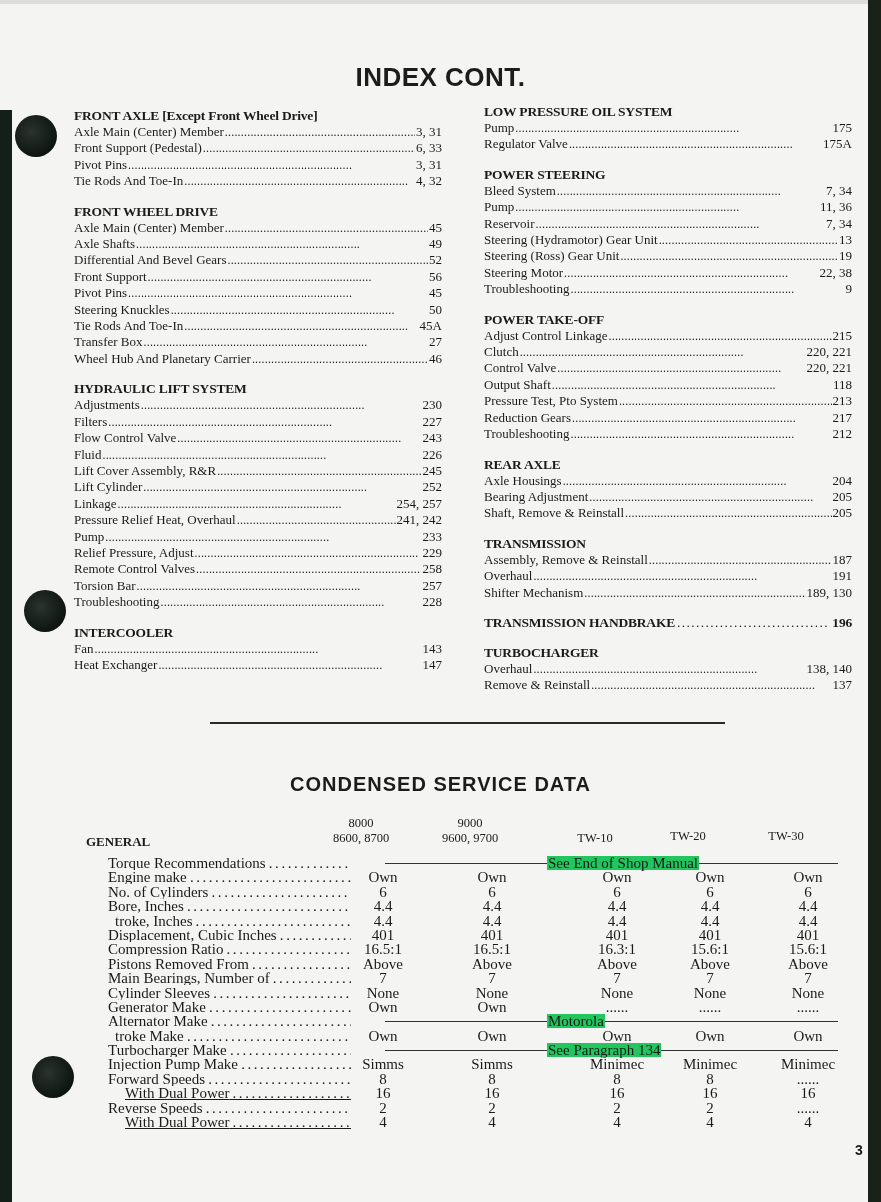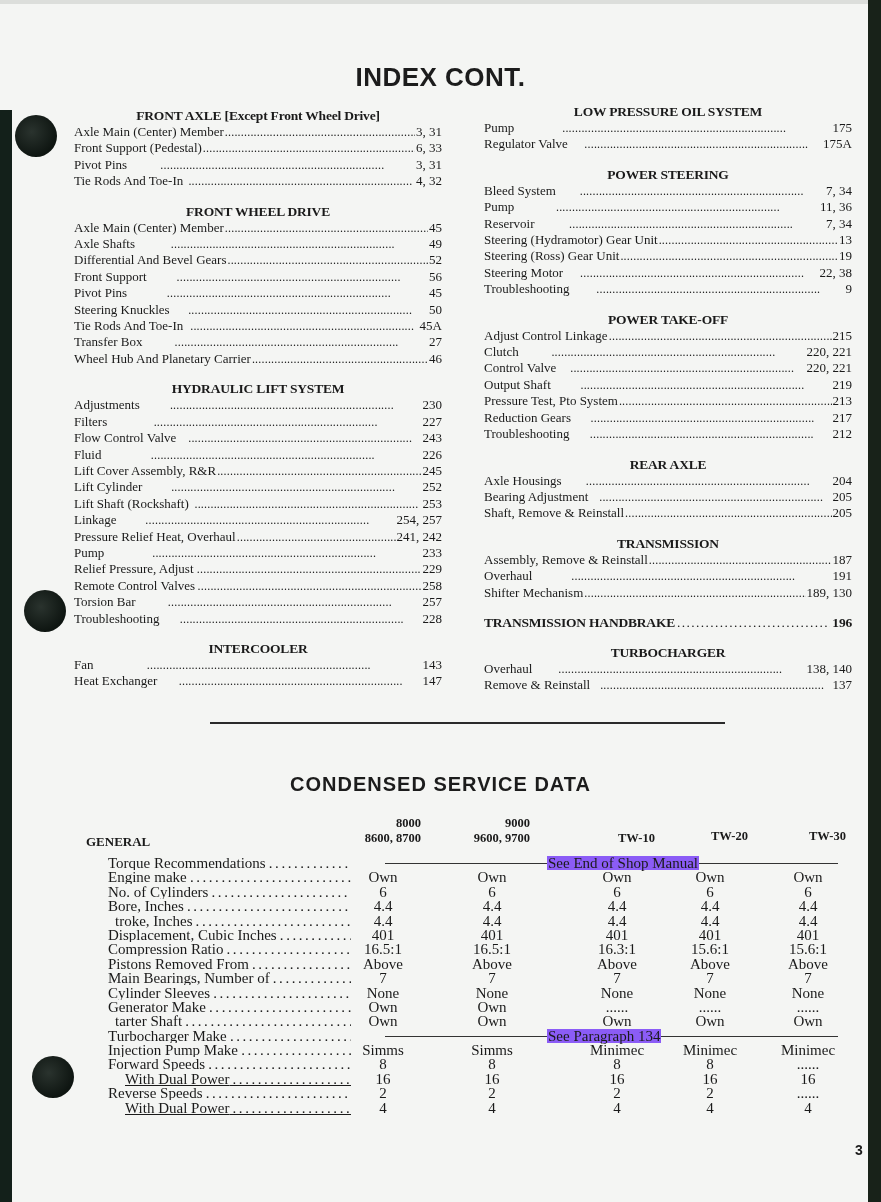--- a/index.html
+++ b/index.html
@@ -22,46 +22,46 @@
     position:absolute; left:0; width:881px; text-align:center;
     font-family:"Liberation Sans", "DejaVu Sans", sans-serif; font-weight:bold;
     color:#1c1c1c;
   }
   .title.index { top:62px; font-size:26px; letter-spacing:0.5px; }
   .title.csd { top:773px; font-size:20px; letter-spacing:1px; }
 
   .col { position:absolute; width:368px; }
   .col.left { left:74px; top:108px; }
   .col.right { left:484px; top:104px; }
-  .section { margin-bottom:14px;text-align:center; }
+  .section { margin-bottom:14px; }
   .sec-head { font-weight:bold; font-size:13.5px; line-height:16px; letter-spacing:-0.2px; }
   .entry { display:flex; font-size:13px; line-height:15.4px; white-space:nowrap; }
   .entry .lbl { flex:0 0 auto; }
   .entry .dots { flex:1 1 auto; overflow:hidden; margin:0 1px; }
   .entry .dots::after { content:". . . . . . . . . . . . . . . . . . . . . . . . . . . . . . . . . . . . . . . . . . . . . . . . . . . . . . . . . . . . . . . . . . . . . ."; letter-spacing:-1.4px; font-size:12px; }
   .entry .pg { flex:0 0 auto; }
   .sec-head.withpg { display:flex; white-space:nowrap; }
   .sec-head.withpg .dots { flex:1 1 auto; overflow:hidden; margin:0 2px; font-weight:normal; }
   .sec-head.withpg .dots::after { content:". . . . . . . . . . . . . . . . . . . . . . . . . . . . . . . . . . . . . . . . . . . . . . . . ."; letter-spacing:-1px; }
 
   .rule { position:absolute; left:210px; top:722px; width:515px; height:2px; background:#2a2a2a; }
 
   .spec { position:absolute; left:86px; top:816px; width:740px; }
   .spec-head { position:relative; height:40px; }
   .spec-head .gen { position:absolute; left:0; top:18px; font-weight:bold; font-size:13px; }
-  .spec-head .mh { position:absolute; top:0; width:120px; text-align:right; font-weight:bold; font-size:12.5px; line-height:15px; }
+  .spec-head .mh { position:absolute; top:0; width:120px; text-align:center; font-weight:normal; font-size:12.5px; line-height:15px; }
   .spec-row { position:relative; height:14.4px; font-size:15px; line-height:14px;margin-left:22px; }
   .spec-row .lbl { position:absolute; left:0; width:243px; white-space:nowrap; overflow:hidden; }
   .spec-row .lbl.indent { padding-left:7px; box-sizing:border-box; }
   .spec-row .lbl.indent2 { padding-left:17px; box-sizing:border-box;text-decoration:underline; }
   .spec-row .lbl .dl::after { content:" . . . . . . . . . . . . . . . . . . . . . . . . . . . . . . . . . . . . . ."; letter-spacing:-0.6px; }
   .spec-row .v { position:absolute; width:120px; text-align:center; }
   .spec-row .span { position:absolute; left:277px; width:453px; height:14px; }
   .spec-row .span .line { position:absolute; top:7px; left:0; right:0; height:1px; background:#333; }
-  .spec-row .span .txt { position:absolute; top:0; left:162px; background:#8b5cf6; padding:0 1px; }
+  .spec-row .span .txt { position:absolute; top:0; left:162px; background:#22c55e; padding:0 1px; }
 
   .pageno { position:absolute; left:855px; top:1142px; font-family:"Liberation Sans", sans-serif; font-weight:bold; font-size:14px; }
 </style>
 </head>
 <body>
 
 <div class="edge-top-shadow"></div>
 <div class="edge-left"></div>
 <div class="edge-right"></div>
 <div class="hole h1"></div>
@@ -168,25 +168,20 @@
         <span class="lbl">Lift Cover Assembly, R&amp;R</span>
         <span class="dots"></span>
         <span class="pg">245</span>
       </div>
       <div class="entry">
         <span class="lbl">Lift Cylinder</span>
         <span class="dots"></span>
         <span class="pg">252</span>
       </div>
       <div class="entry">
-        <span class="lbl">Lift Shaft (Rockshaft)</span>
-        <span class="dots"></span>
-        <span class="pg">253</span>
-      </div>
-      <div class="entry">
         <span class="lbl">Linkage</span>
         <span class="dots"></span>
         <span class="pg">254, 257</span>
       </div>
       <div class="entry">
         <span class="lbl">Pressure Relief Heat, Overhaul</span>
         <span class="dots"></span>
         <span class="pg">241, 242</span>
       </div>
       <div class="entry">
@@ -294,21 +289,21 @@
         <span class="pg">220, 221</span>
       </div>
       <div class="entry">
         <span class="lbl">Control Valve</span>
         <span class="dots"></span>
         <span class="pg">220, 221</span>
       </div>
       <div class="entry">
         <span class="lbl">Output Shaft</span>
         <span class="dots"></span>
-        <span class="pg">219</span>
+        <span class="pg">118</span>
       </div>
       <div class="entry">
         <span class="lbl">Pressure Test, Pto System</span>
         <span class="dots"></span>
         <span class="pg">213</span>
       </div>
       <div class="entry">
         <span class="lbl">Reduction Gears</span>
         <span class="dots"></span>
         <span class="pg">217</span>
@@ -484,21 +479,28 @@
       </div>
       <div class="spec-row">
         <div class="lbl"><span>Generator Make</span><span class="dl"></span></div>
         <div class="v" style="left: 215px;">Own</div>
         <div class="v" style="left: 324px;">Own</div>
         <div class="v" style="left: 449px;">......</div>
         <div class="v" style="left: 542px;">......</div>
         <div class="v" style="left: 640px;">......</div>
       </div>
       <div class="spec-row">
-        <div class="lbl indent"><span>tarter Shaft</span><span class="dl"></span></div>
+        <div class="lbl"><span>Alternator Make</span><span class="dl"></span></div>
+        <div class="span">
+          <div class="line"></div>
+          <div class="txt">Motorola</div>
+        </div>
+      </div>
+      <div class="spec-row">
+        <div class="lbl indent"><span>troke Make</span><span class="dl"></span></div>
         <div class="v" style="left: 215px;">Own</div>
         <div class="v" style="left: 324px;">Own</div>
         <div class="v" style="left: 449px;">Own</div>
         <div class="v" style="left: 542px;">Own</div>
         <div class="v" style="left: 640px;">Own</div>
       </div>
       <div class="spec-row">
         <div class="lbl"><span>Turbocharger Make</span><span class="dl"></span></div>
         <div class="span">
           <div class="line"></div>

